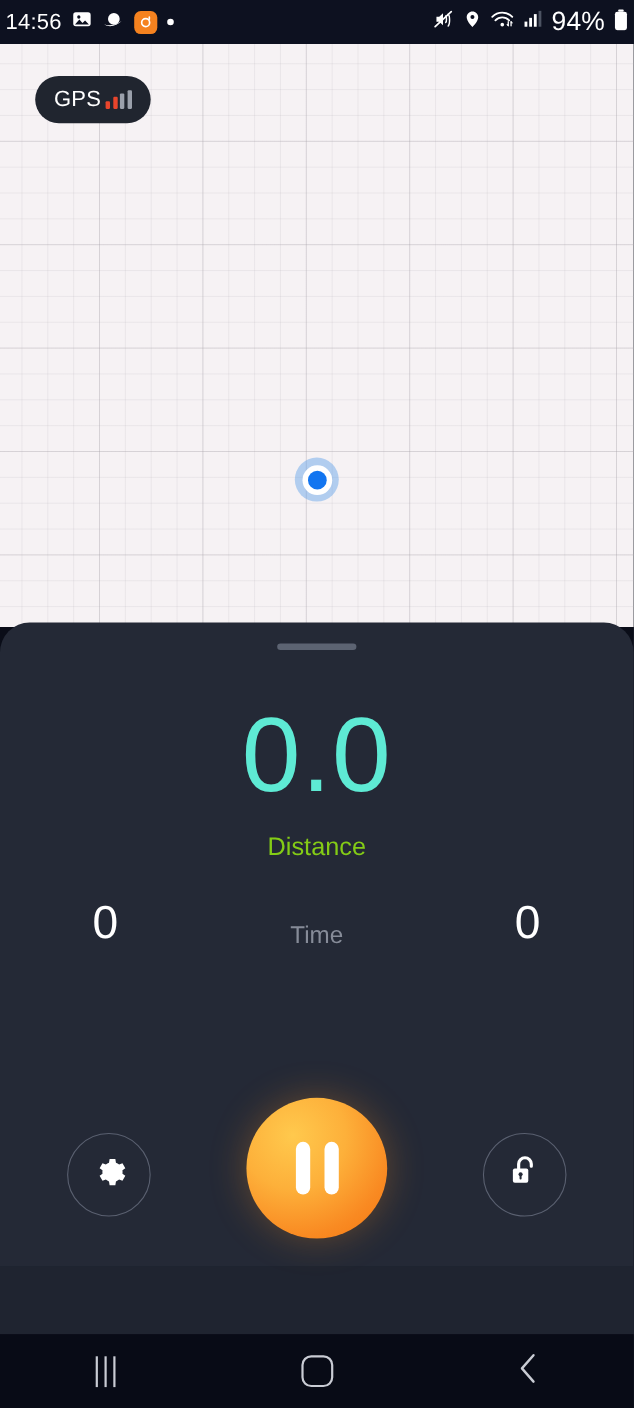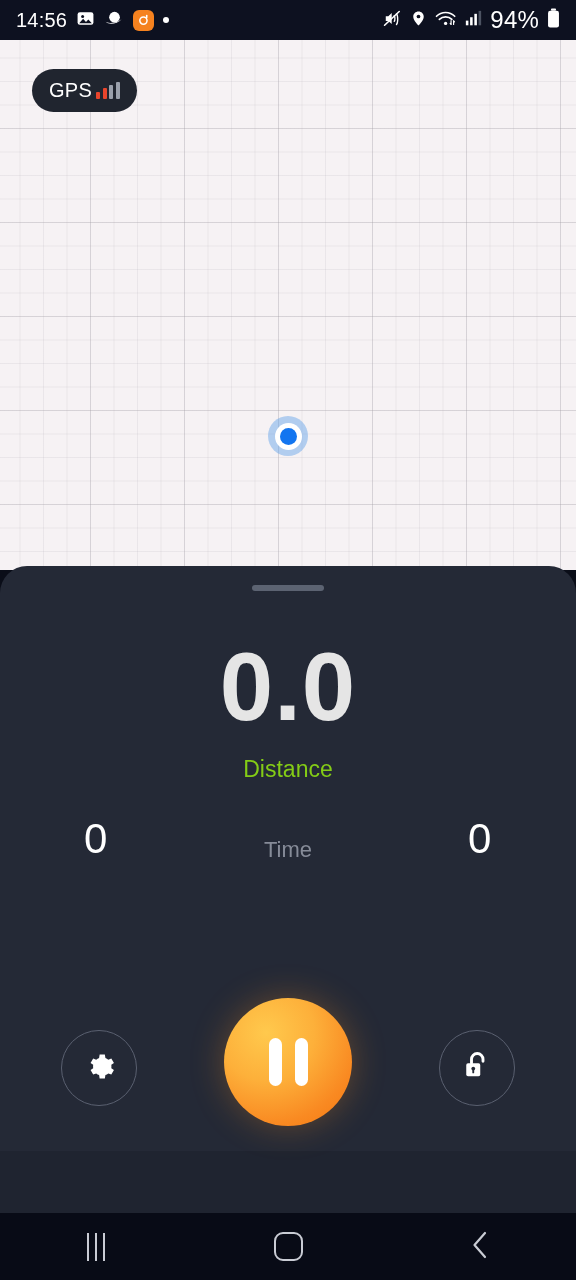--- a/index.html
+++ b/index.html
@@ -9,21 +9,21 @@
     background:#0a0d18;
     overflow:hidden;
     position:relative;
   }
 
   
   #status-bar{
     position:absolute; top:0; left:0; width:576px; height:40px;
     background:#0d1120;
     display:flex; align-items:center; justify-content:space-between;
-    padding:0 16px;
+    padding:0 5px;
     z-index:40;
   }
   .sb-left{ display:flex; align-items:center; gap:9px; }
   .sb-right{ display:flex; align-items:center; gap:8px; }
   .sb-time{ color:#ffffff; font-size:20px; letter-spacing:.2px; }
   .sb-pct{ color:#ffffff; font-size:24px; letter-spacing:.2px; }
   .sb-ico{ display:block; }
   .sb-dot{ width:6px; height:6px; border-radius:50%; background:#ffffff; display:block; }
   .appicon{
     width:21px;height:21px;border-radius:6px;background:#f5821f;
@@ -77,21 +77,21 @@
   #panel-footer{
     position:absolute; left:0; bottom:0; width:576px; height:62px;
     background:#1f2430;
   }
   #drag-handle{
     position:absolute; left:50%; transform:translateX(-50%); top:19px;
     width:72px; height:6px; border-radius:3px; background:#5c6372;
   }
 
   #distance-block{ position:absolute; top:73px; left:0; width:576px; text-align:center; }
-  .big-value{ color:#e5e5e5; font-size:96px; font-weight:700; line-height:1; letter-spacing:1px; }
+  .big-value{ color:#5eead4; font-size:96px; font-weight:400; line-height:1; letter-spacing:1px; }
   .big-label{ color:#84cc16; font-size:23px; margin-top:21px; }
 
   #stats-row{
     position:absolute; top:252px; left:0; width:576px;
     display:flex;
   }
   .stat{ flex:1; text-align:center; }
   .stat-value{ color:#ffffff; font-size:42px; font-weight:400; line-height:1; letter-spacing:.5px; }
   .stat-label{ color:#868b98; font-size:22px; margin-top:19px; }
 

